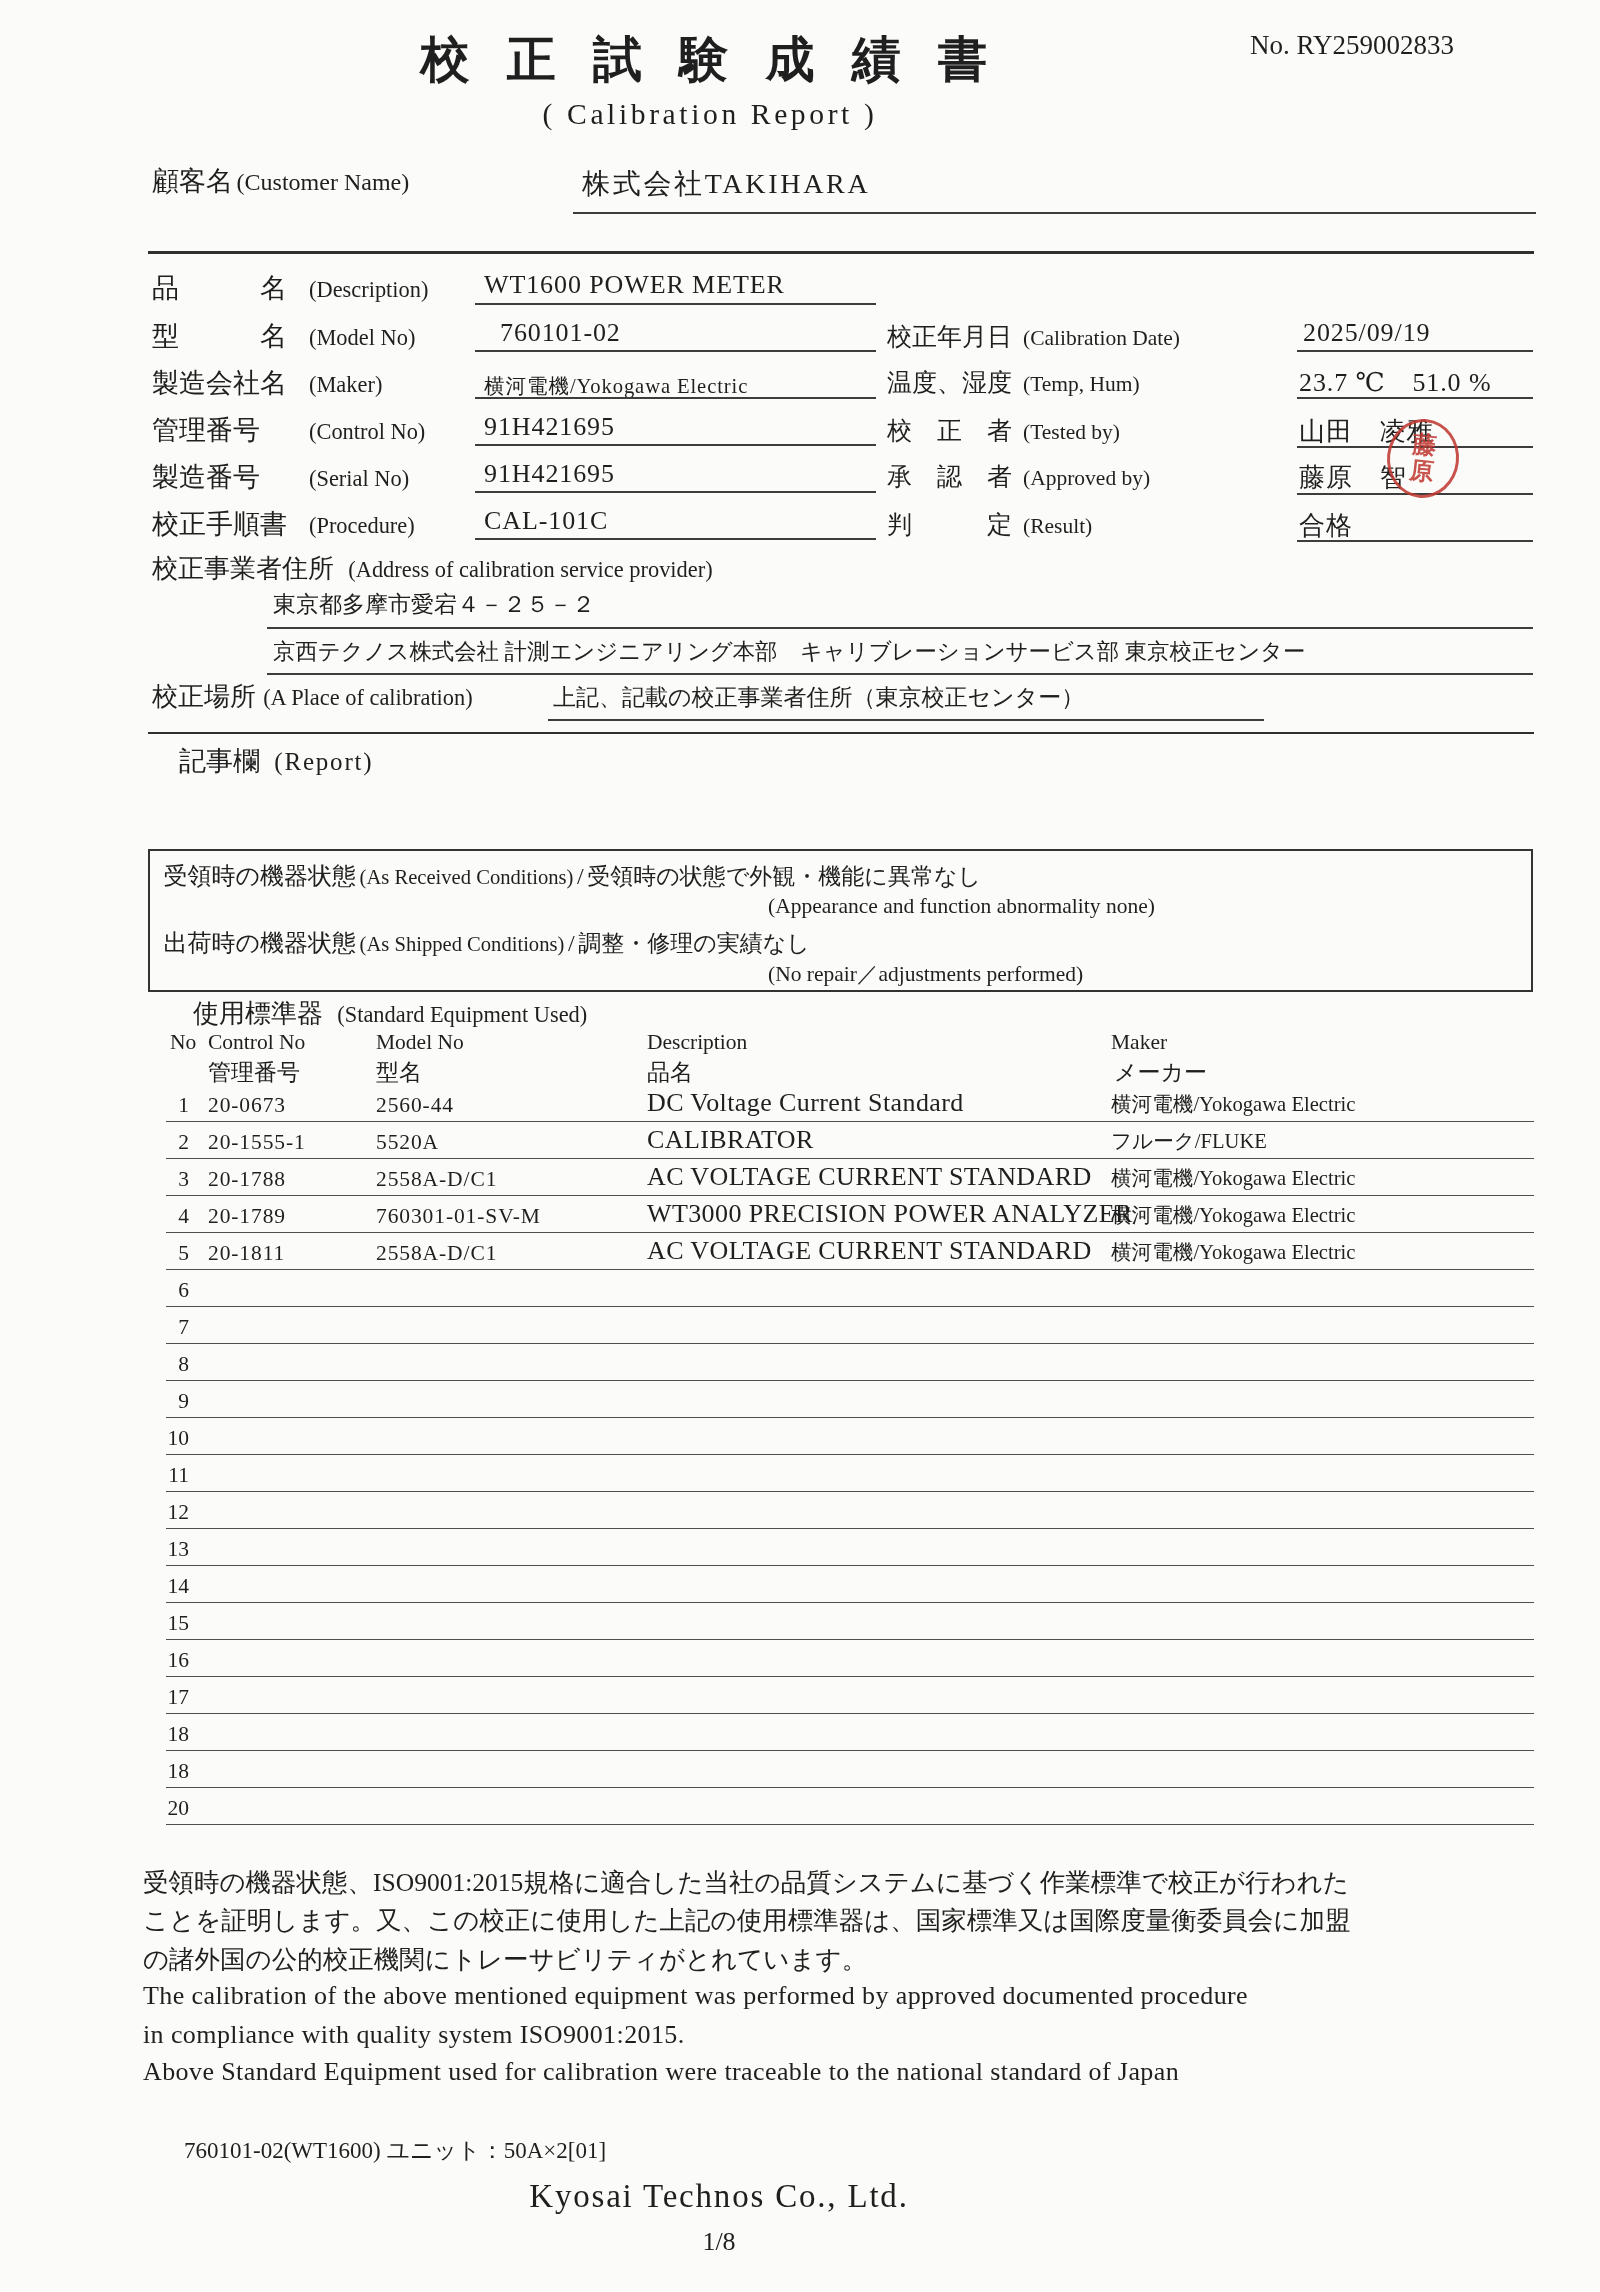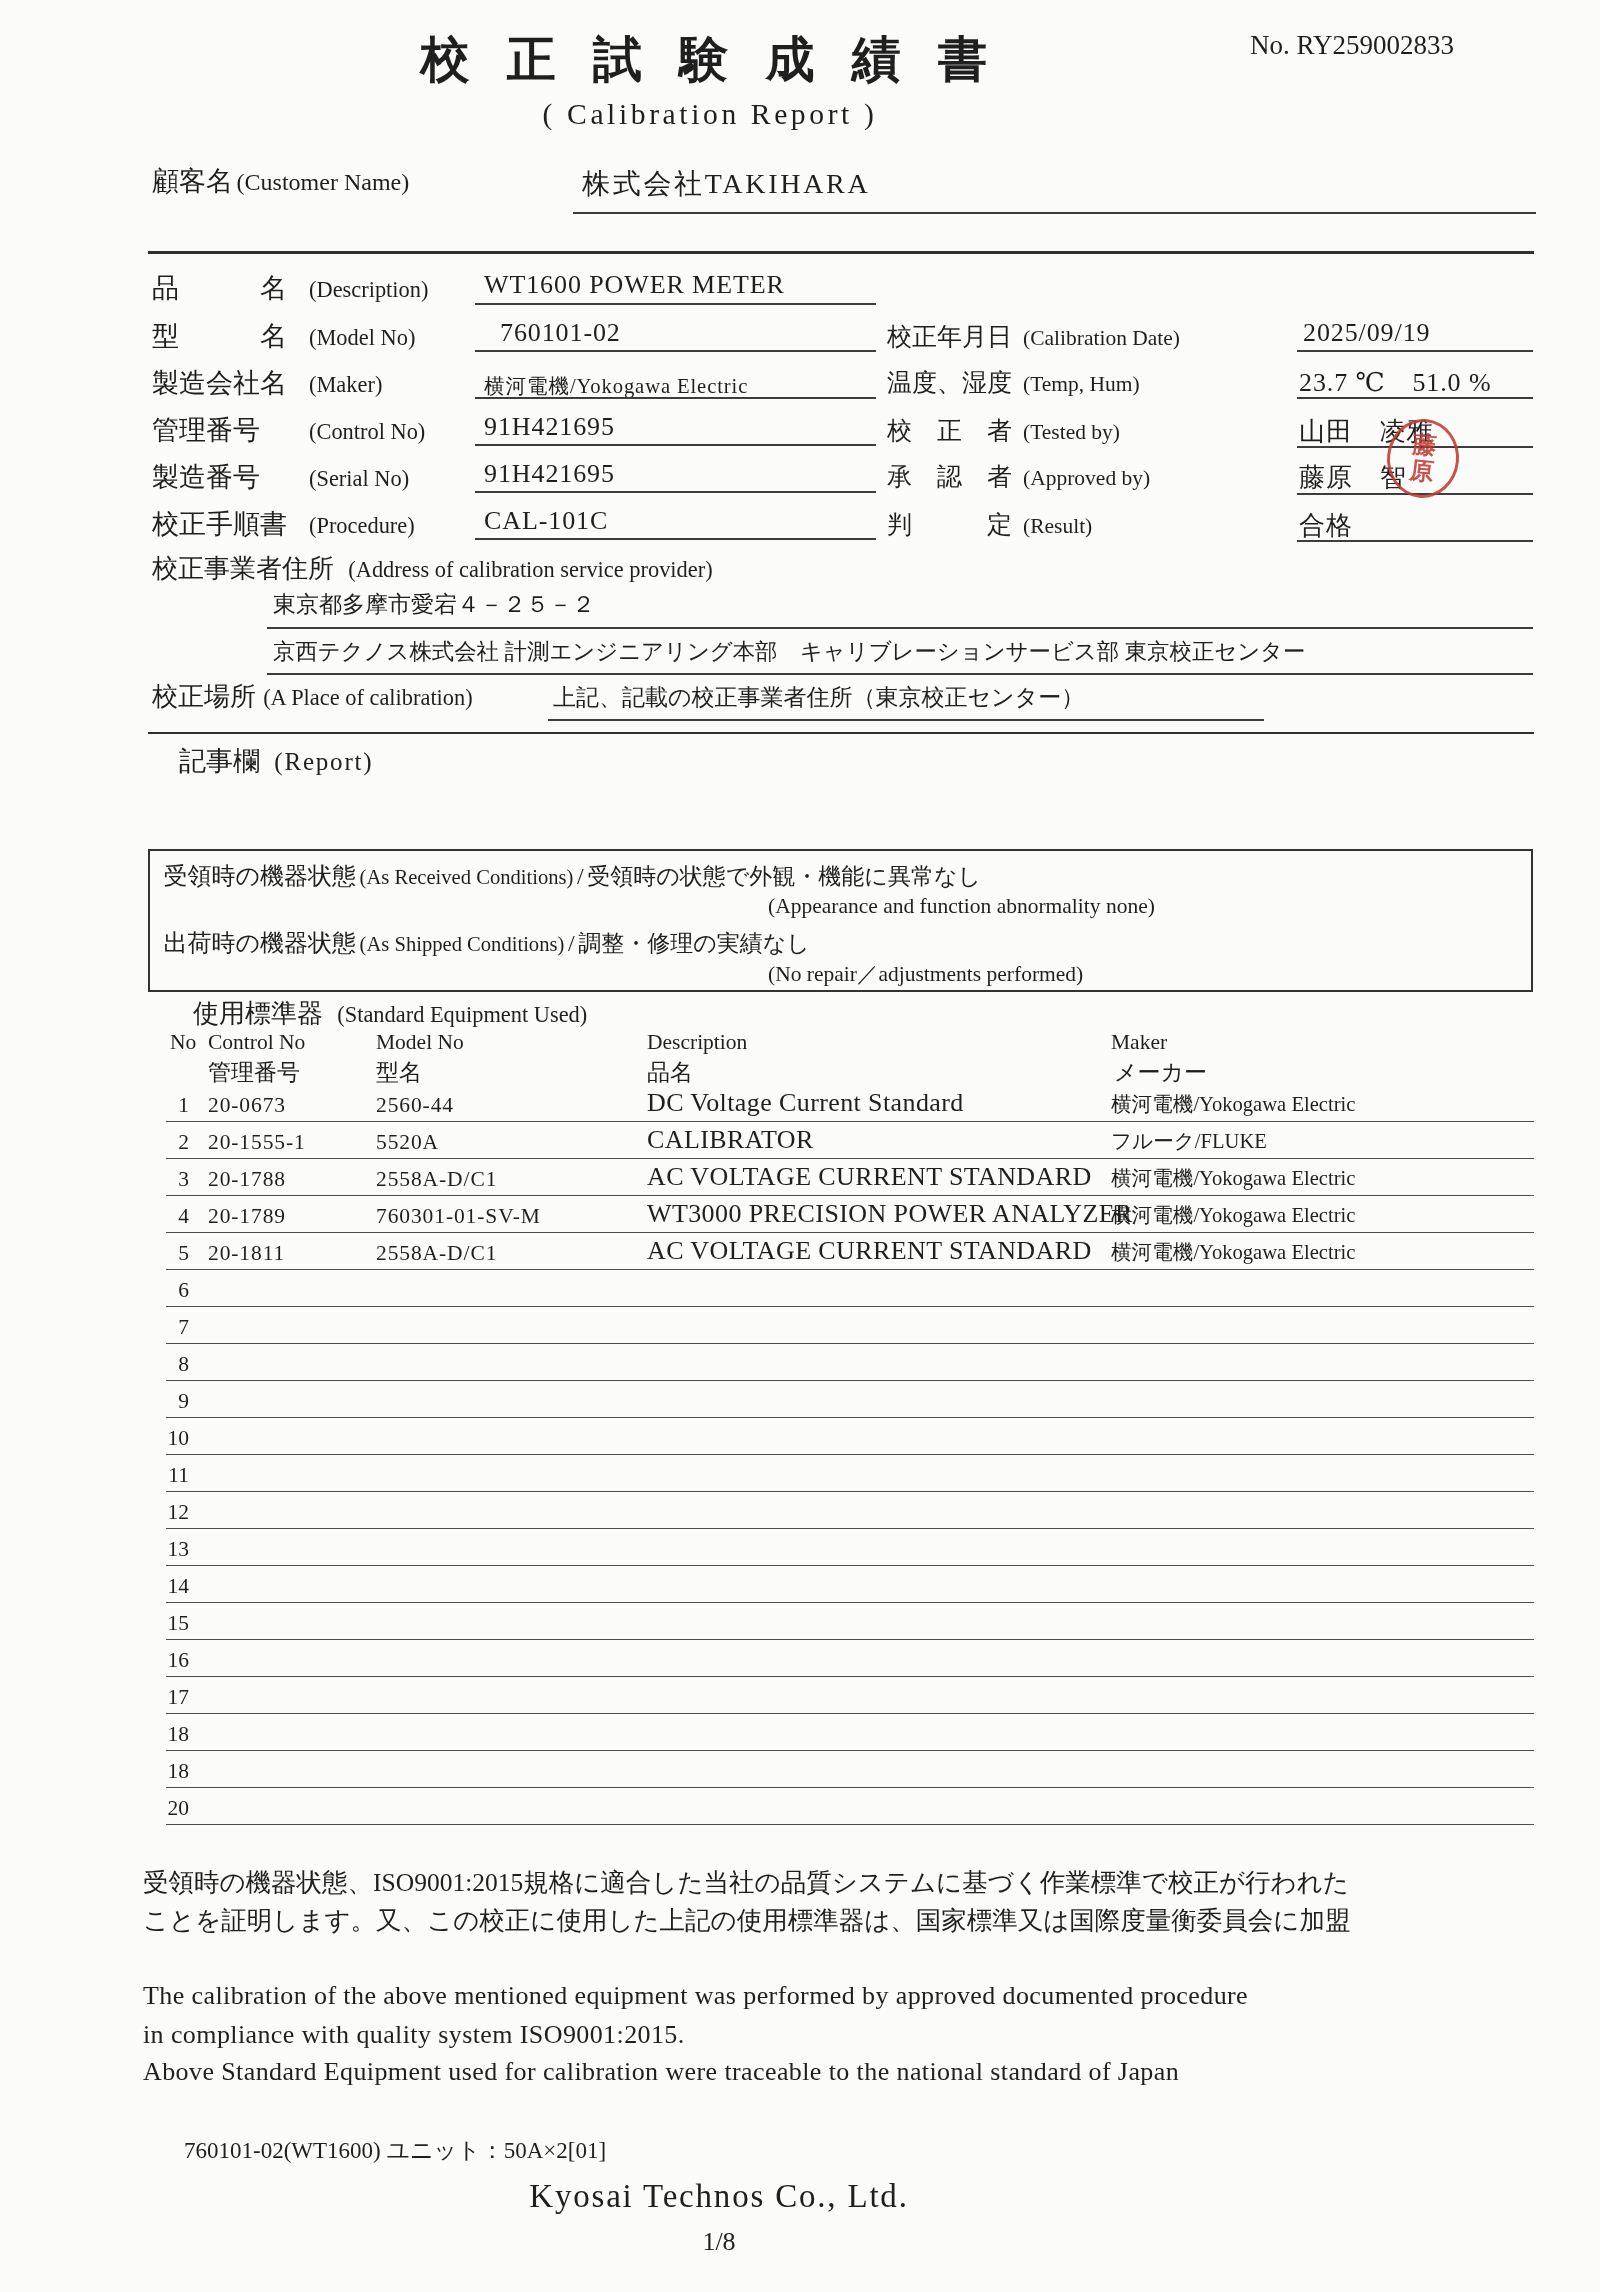--- a/index.html
+++ b/index.html
@@ -336,20 +336,21 @@
         <span class="tc c-no">20</span>
         <span class="tc c-ctrl"></span>
         <span class="tc c-model"></span>
         <span class="tc c-desc"></span>
         <span class="tc c-maker"></span>
       </div>
   </div>
 
   <div class="abs foot-ja" style="left:143px;top:1865px;">受領時の機器状態、ISO9001:2015規格に適合した当社の品質システムに基づく作業標準で校正が行われた</div>
   <div class="abs foot-ja" style="left:143px;top:1903px;">ことを証明します。又、この校正に使用した上記の使用標準器は、国家標準又は国際度量衡委員会に加盟</div>
+  <div class="abs foot-ja" style="left:143px;top:1942px;">の諸外国の公的校正機関にトレーサビリティがとれています。</div>
   <div class="abs foot-en" style="left:143px;top:1981px;">The calibration of the above mentioned equipment was performed by approved documented procedure</div>
   <div class="abs foot-en" style="left:143px;top:2020px;">in compliance with quality system ISO9001:2015.</div>
   <div class="abs foot-en" style="left:143px;top:2057px;">Above Standard Equipment used for calibration were traceable to the national standard of Japan</div>
   <div class="abs unit" style="left:184px;top:2135px;">760101-02(WT1600)  ユニット：50A×2[01]</div>
 
   <div class="abs center company" style="top:2178px;left:-81px;">Kyosai Technos Co., Ltd.</div>
   <div class="abs center pageno" style="top:2227px;left:-81px;">1/8</div>
 
 </div>
 

